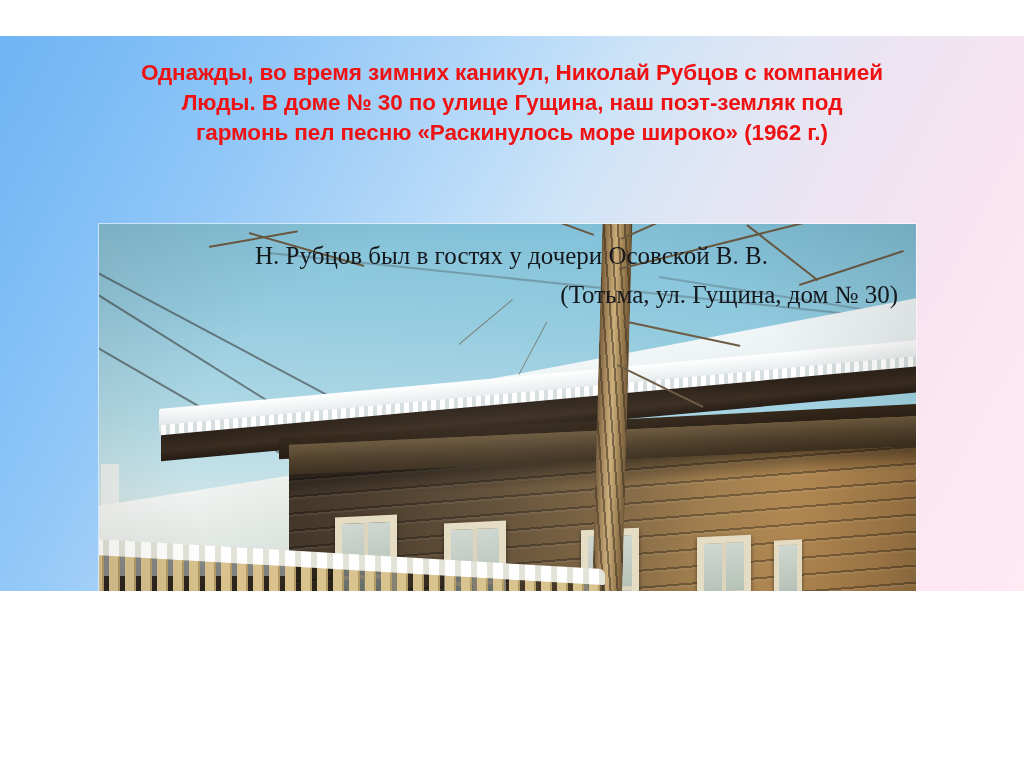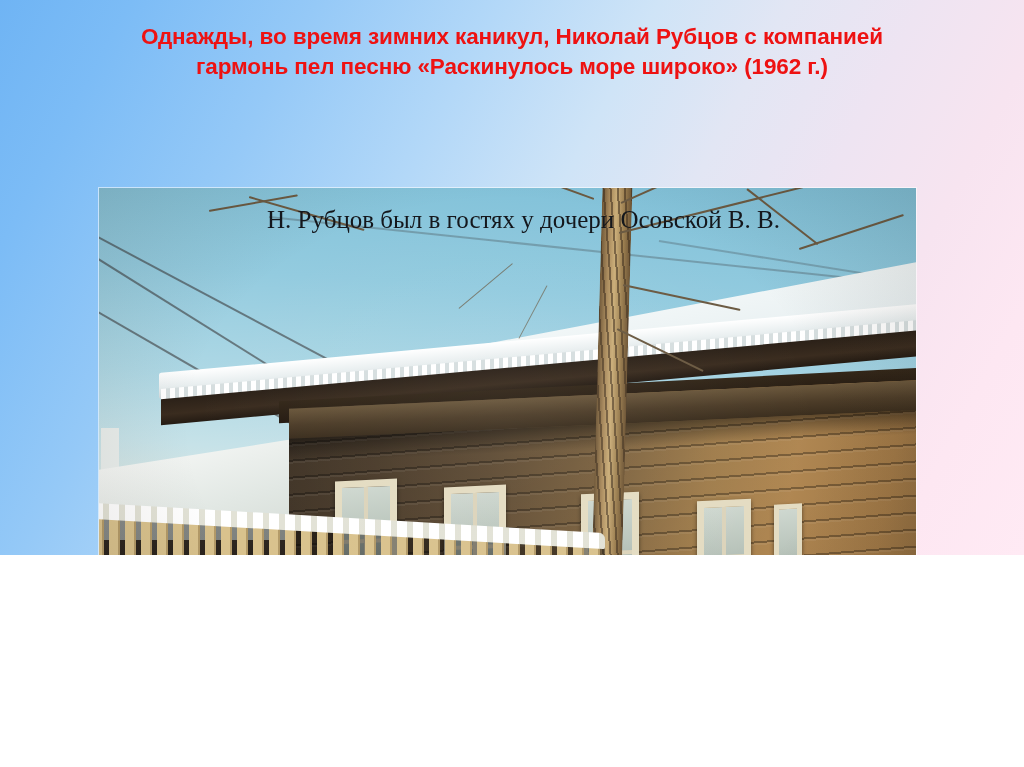--- a/index.html
+++ b/index.html
@@ -23,20 +23,21 @@
         #6fb4f4 0%,
         #7cbcf6 10%,
         #95c9f7 24%,
         #b3d8f8 38%,
         #cfe4f7 50%,
         #e2e6f4 60%,
         #eee4f2 70%,
         #f7e4f0 80%,
         #fde7f2 90%,
         #ffeaf4 100%);
+    margin-top: 36px;
   }
 
   
   #title-block {
     position: absolute;
     left: 0;
     top: 22px;
     width: 1024px;
     text-align: center;
     padding: 0 24px;
@@ -563,21 +564,21 @@
     background:
       radial-gradient(ellipse at 50% 45%,
         rgba(255,255,255,0.05) 0%,
         rgba(0,0,0,0.0) 55%,
         rgba(40,30,20,0.16) 100%);
   }
 
   
   #caption {
     position: absolute;
-    left: 16px;
+    left: 4px;
     top: 12px;
     width: 817px;
     padding: 0 18px;
     box-sizing: border-box;
     text-align: center;
     z-index: 20;
   }
   .caption-line {
     display: block;
     color: #14171c;
@@ -591,20 +592,21 @@
     padding-right: 4px;
   }
 </style>
 </head>
 <body>
 
 <div id="slide">
 
   <div id="title-block">
     <span class="title-line">Однажды, во время зимних каникул, Николай Рубцов с компанией</span>
+    <span class="title-line">Люды. В доме № 30 по улице Гущина, наш поэт-земляк под</span>
     <span class="title-line">гармонь пел песню «Раскинулось море широко» (1962 г.)</span>
   </div>
 
   <div id="photo">
 
     <div class="sky"></div>
 
     <div class="wire w1"></div>
     <div class="wire w2"></div>
     <div class="wire w3"></div>
@@ -692,16 +694,17 @@
     <div class="snow-bump k3"></div>
     <div class="snow-shadow s1"></div>
     <div class="snow-shadow s2"></div>
     <div class="snow-shadow s3"></div>
     <div class="snow-shadow s4"></div>
 
     <div id="photo-grain"></div>
 
     <div id="caption">
       <span class="caption-line line1">Н. Рубцов был в гостях у дочери Осовской В. В.</span>
+      <span class="caption-line line2">(Тотьма, ул. Гущина, дом № 30)</span>
     </div>
 
   </div>
 </div>
 
 </body></html>

